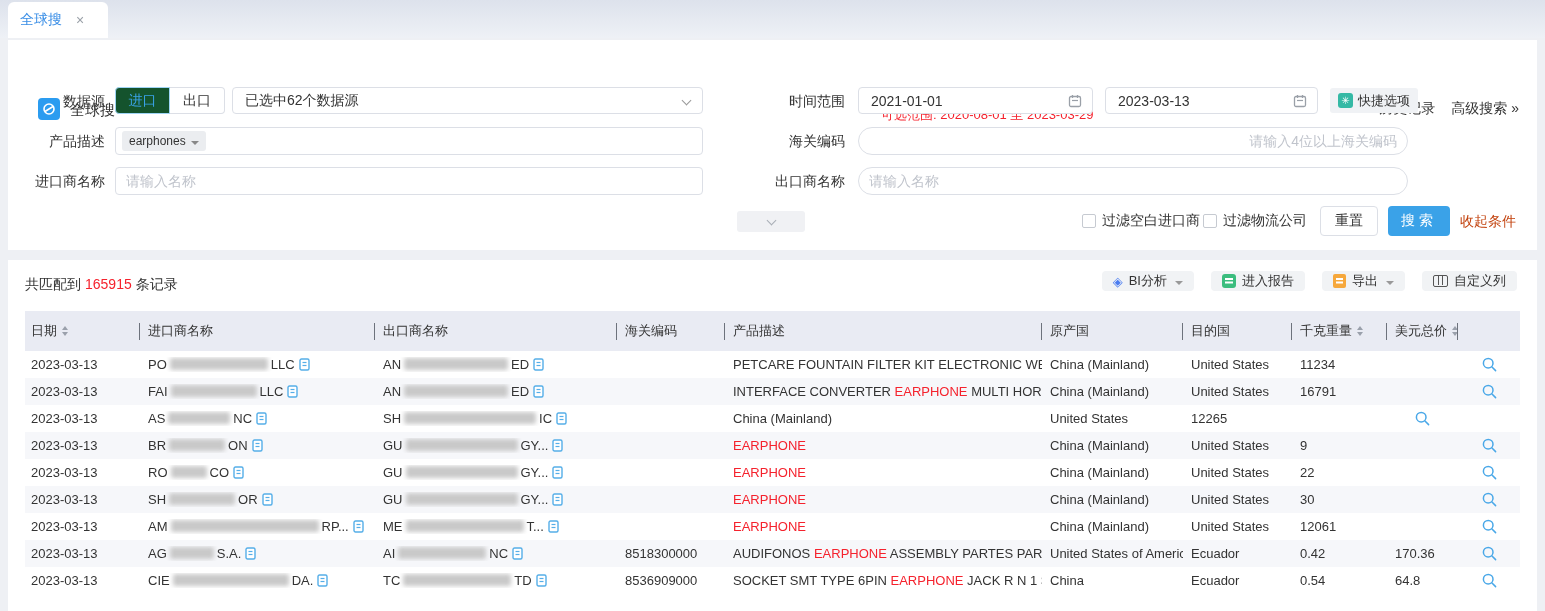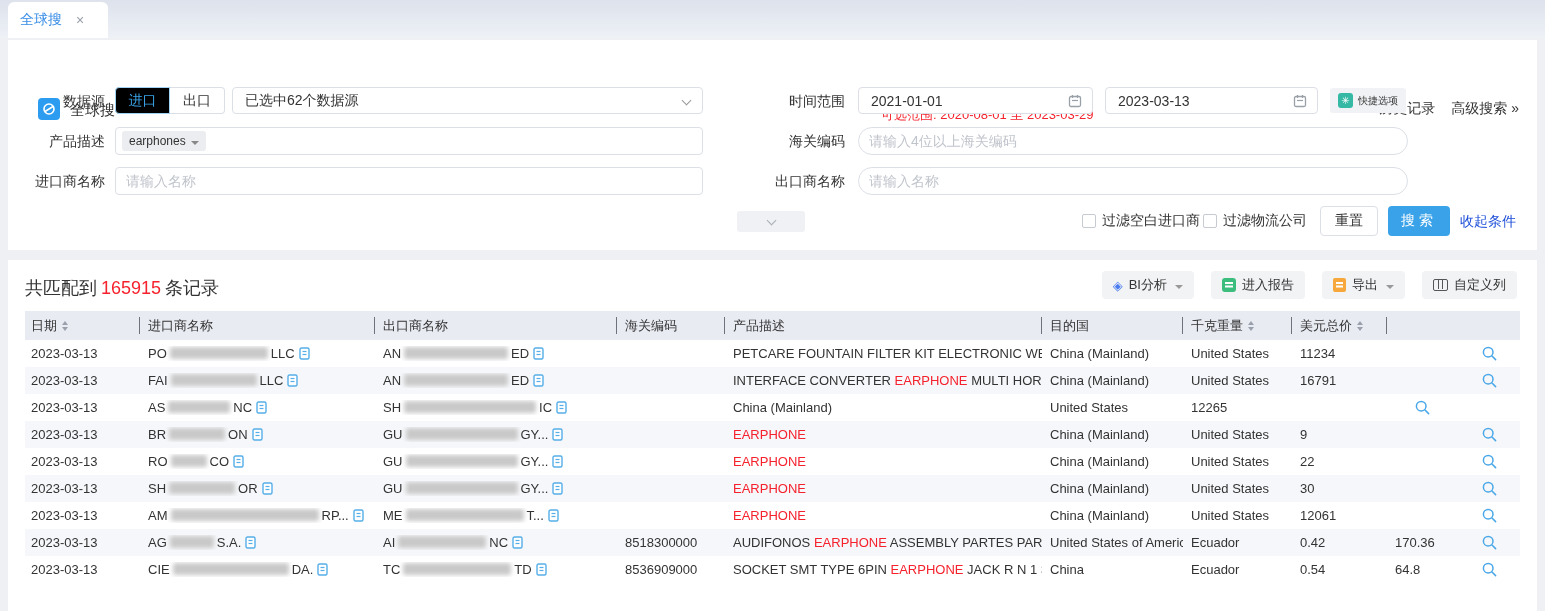--- a/index.html
+++ b/index.html
@@ -34,90 +34,90 @@
   
   .flabel { position:absolute; font-size:14px; color:#333; text-align:right; width:110px; }
   .l-left { left:-5px; }  .l-right { left:735px; }
   .row-a { top:93px; } .row-b { top:133px; } .row-c { top:173px; }
 
   .toggle-group { position:absolute; left:115px; top:87px; display:flex; }
   .toggle { width:55px; height:27px; border:1px solid #dcdfe6; background:#fff; color:#333;
             font-size:14px; display:flex; align-items:center; justify-content:center; cursor:pointer; }
   .toggle:first-child { border-radius:4px 0 0 4px; }
   .toggle:last-child  { border-radius:0 4px 4px 0; border-left:none;font-family:Liberation Serif, serif; }
-  .toggle.active { background:#000000; color:#3aa2e8; border-color:#9fd4f5; }
+  .toggle.active { background:#14532d; color:#3aa2e8; border-color:#9fd4f5; }
 
   .select-box { position:absolute; left:232px; top:87px; width:471px; height:27px; border:1px solid #dcdfe6;
                 border-radius:4px; background:#fff; font-size:14px; color:#333; display:flex;
                 align-items:center; padding:0 12px; cursor:pointer; }
   .select-box .chev { position:absolute; right:12px; top:9px; border-color:#999; }
 
   .date-input { position:absolute; top:87px; height:27px; border:1px solid #dcdfe6; border-radius:4px;
                 background:#fff; font-size:14px; color:#333; display:flex; align-items:center; padding:0 12px; }
   .date-1 { left:858px; width:235px; } .date-2 { left:1105px; width:213px; }
   .cal-icon { position:absolute; right:10px; top:6px; }
 
   .quick-btn { position:absolute; left:1330px; top:88px; height:25px; background:#f0f2f5; border-radius:3px;
-               display:flex; align-items:center; gap:5px; padding:0 8px; font-size:10px; color:#333; cursor:pointer; }
+               display:flex; align-items:center; gap:5px; padding:0 8px; font-size:13px; color:#333; cursor:pointer; }
   .quick-icon { width:15px; height:15px; background:#35b9a5; border-radius:3px; color:#fff; font-size:10px;
                 display:flex; align-items:center; justify-content:center; }
   .quick-icon::before { content:"✳"; }
 
   .text-input { position:absolute; height:28px; border:1px solid #dcdfe6; border-radius:4px; background:#fff;
                 font-size:14px; color:#333; padding:0 10px; outline:none; }
   .text-input::placeholder { color:#c0c4cc; }
   .in-left  { left:115px; width:588px; }
   .in-right { left:858px; width:550px;border-radius:14px; }
-  .y-b { top:127px; } .y-c { top:167px; }
+  .y-b { top:127px;text-align:right; } .y-c { top:167px; }
 
   .taginput { display:flex; align-items:center; padding:0 6px; cursor:text; }
   .tag { background:#ebedf0; border-radius:3px; height:20px; display:flex; align-items:center; gap:5px;
          padding:0 7px; font-size:12px; color:#333; }
   .tag .caret-down { border:4px solid transparent; border-top-color:#888; margin-top:7px; }
 
   .expand-pill { position:absolute; left:737px; top:211px; width:68px; height:21px; background:#f0f1f4;
                  border-radius:3px; display:flex; align-items:center; justify-content:center; cursor:pointer; }
   .expand-pill .chev { border-color:#a9aeb6; margin-top:-3px; }
 
   .checkline { position:absolute; top:212px; display:flex; align-items:center; gap:6px; font-size:14px;
                color:#333; cursor:pointer; }
   .cb { width:14px; height:14px; border:1px solid #c6cad1; border-radius:2px; background:#fff; }
   .chk-1 { left:1082px; } .chk-2 { left:1203px; }
 
   .btn-reset { position:absolute; left:1320px; top:206px; width:58px; height:30px; background:#fff;
                border:1px solid #dcdfe6; border-radius:4px; font-size:14px; color:#333; cursor:pointer; }
   .btn-search { position:absolute; left:1388px; top:206px; width:62px; height:30px; background:#3aa2e8;
                 border:none; border-radius:4px; font-size:14px; color:#fff; cursor:pointer; letter-spacing:4px; }
-  .collapse-link { position:absolute; left:1460px; top:213px; font-size:14px; color:#1d4ed8; cursor:pointer; }
+  .collapse-link { position:absolute; left:1460px; top:213px; font-size:14px; color:#c2410c; cursor:pointer; }
 
   
-  .summary { position:absolute; left:25px; top:276px; font-size:18px; color:#333; }
+  .summary { position:absolute; left:25px; top:276px; font-size:14px; color:#333; }
   .summary .count { color:#f5222d; padding:0 4px; }
 
   .toolbar { position:absolute; right:28px; top:271px; display:flex; gap:17px; }
-  .tbtn { height:28px; background:#f1f3f5; border-radius:4px; display:flex; align-items:center; gap:6px;
+  .tbtn { height:20px; background:#f1f3f5; border-radius:4px; display:flex; align-items:center; gap:6px;
           padding:0 11px; font-size:13px; color:#333; cursor:pointer; }
   .tbtn .caret-down { border:4px solid transparent; border-top-color:#999; margin-top:7px; margin-left:2px; }
   .ico-bi { color:#4a7cf0; font-size:13px; }
   .ico-bi::before { content:"◈"; }
   .ico-report { width:14px; height:14px; background:#3bbd7e; border-radius:3px; position:relative; }
   .ico-report::before { content:""; position:absolute; left:3px; top:4px; width:8px; height:1.6px;
                         background:#fff; box-shadow:0 3.5px 0 #fff; }
   .ico-export { width:13px; height:14px; background:#f6a83c; border-radius:2px; position:relative; }
   .ico-export::before { content:""; position:absolute; left:3px; top:4px; width:7px; height:1.6px;
                         background:#fff; box-shadow:0 3.5px 0 #fff; }
   .ico-cols { width:15px; height:12px; border:1.4px solid #555; border-radius:2px; position:relative; }
   .ico-cols::before { content:""; position:absolute; left:3.5px; top:-1px; width:1.4px; height:10px; background:#555; }
   .ico-cols::after  { content:""; position:absolute; left:8px;   top:-1px; width:1.4px; height:10px; background:#555; }
 
   
   .table { position:absolute; left:25px; top:311px; width:1495px; }
   .trow { display:grid; grid-template-columns:115px 235px 242px 108px 317px 141px 109px 95px 71px 62px;
           align-items:center; }
-  .thead { height:29px; background:#e9ebf3; font-size:13px; color:#333; }
+  .thead { height:40px; background:#e9ebf3; font-size:13px; color:#333; }
   .thead .cell { position:relative; height:29px; display:flex; align-items:center; }
   .thead .cell:not(:last-child)::after { content:""; position:absolute; right:0; top:6px; width:1px;
                                          height:17px; background:#6d727c; }
   .tbody .trow { height:27px; font-size:13px; color:#333; }
   .tbody .trow:nth-child(even) { background:#f6f7fa; }
   .cell { padding:0 8px; overflow:hidden; white-space:nowrap; }
   .c-date { padding-left:6px; }
   .sort { display:inline-flex; flex-direction:column; gap:2px; margin-left:5px; }
   .sort i { width:0; height:0; border:3.5px solid transparent; }
   .sort .up { border-bottom:4.5px solid #9aa0ab; border-top:none; }
@@ -269,20 +269,23 @@
         <div class="cell">
           <span>出口商名称</span>
         </div>
         <div class="cell">
           <span>海关编码</span>
         </div>
         <div class="cell">
           <span>产品描述</span>
         </div>
         <div class="cell">
+          <span>原产国</span>
+        </div>
+        <div class="cell">
           <span>目的国</span>
         </div>
         <div class="cell">
           <span>千克重量</span>
           <span class="sort">
             <i class="up"></i>
             <i class="dn"></i>
           </span>
         </div>
         <div class="cell">

